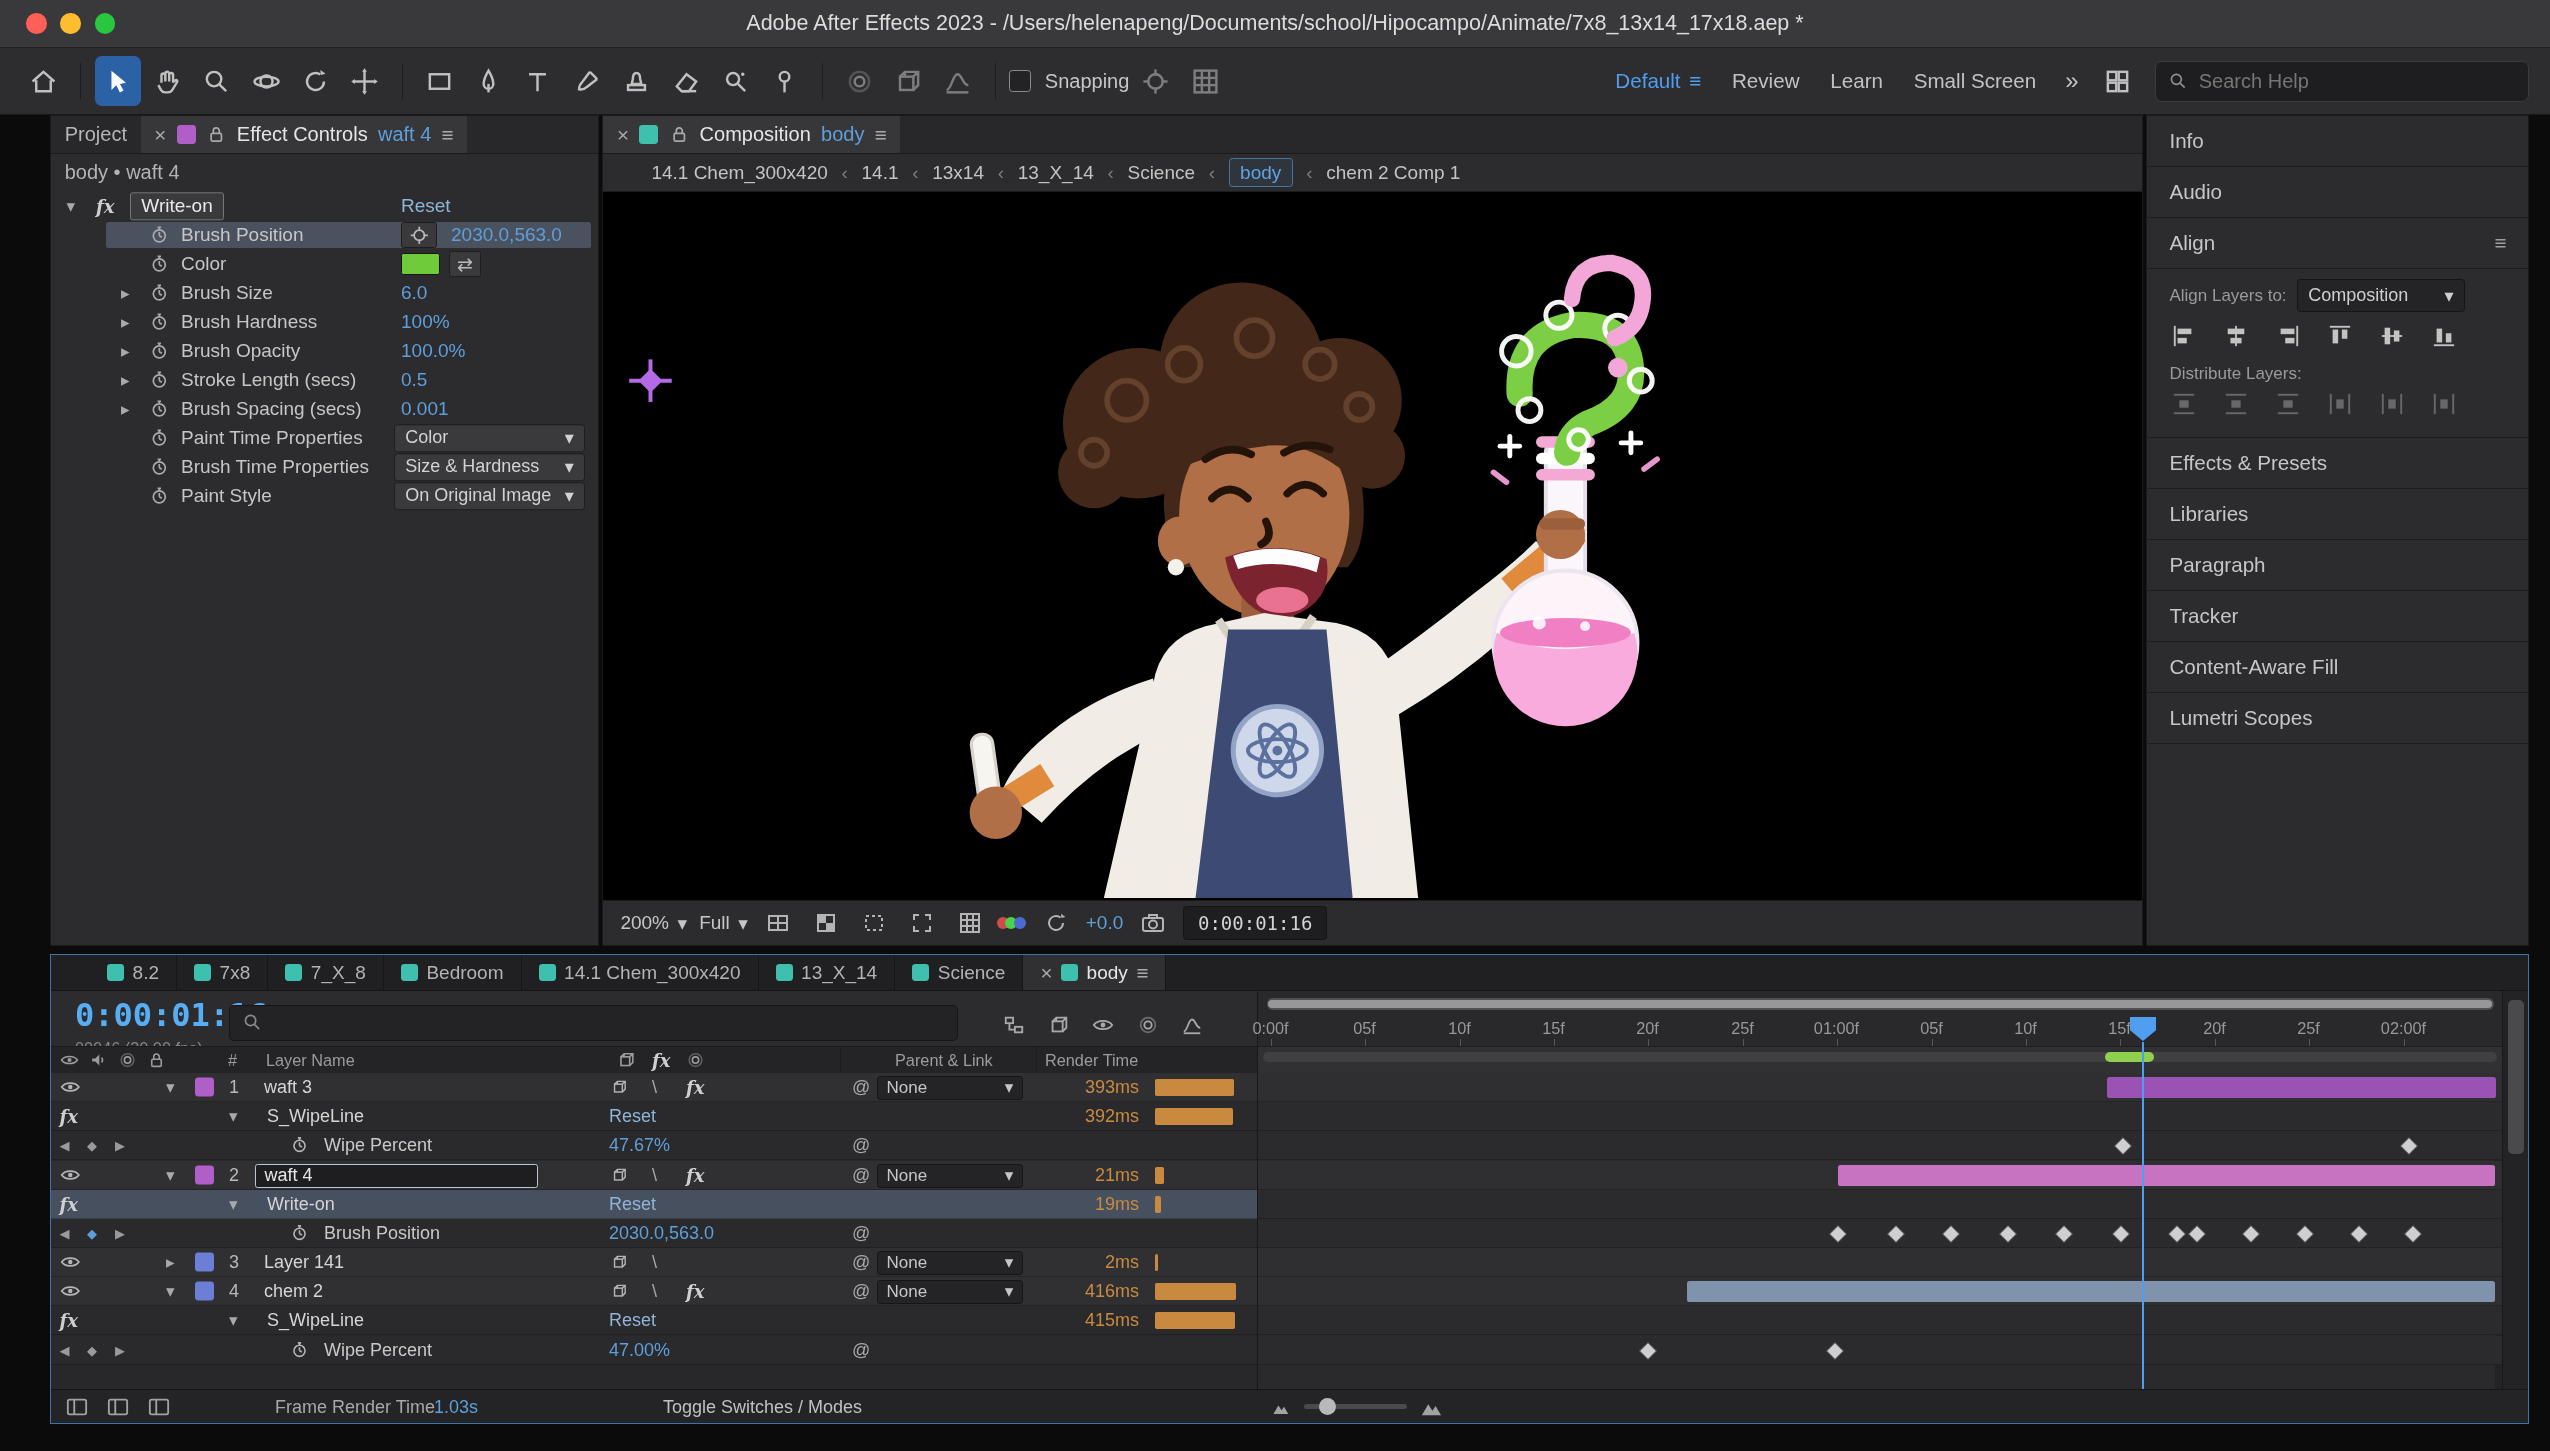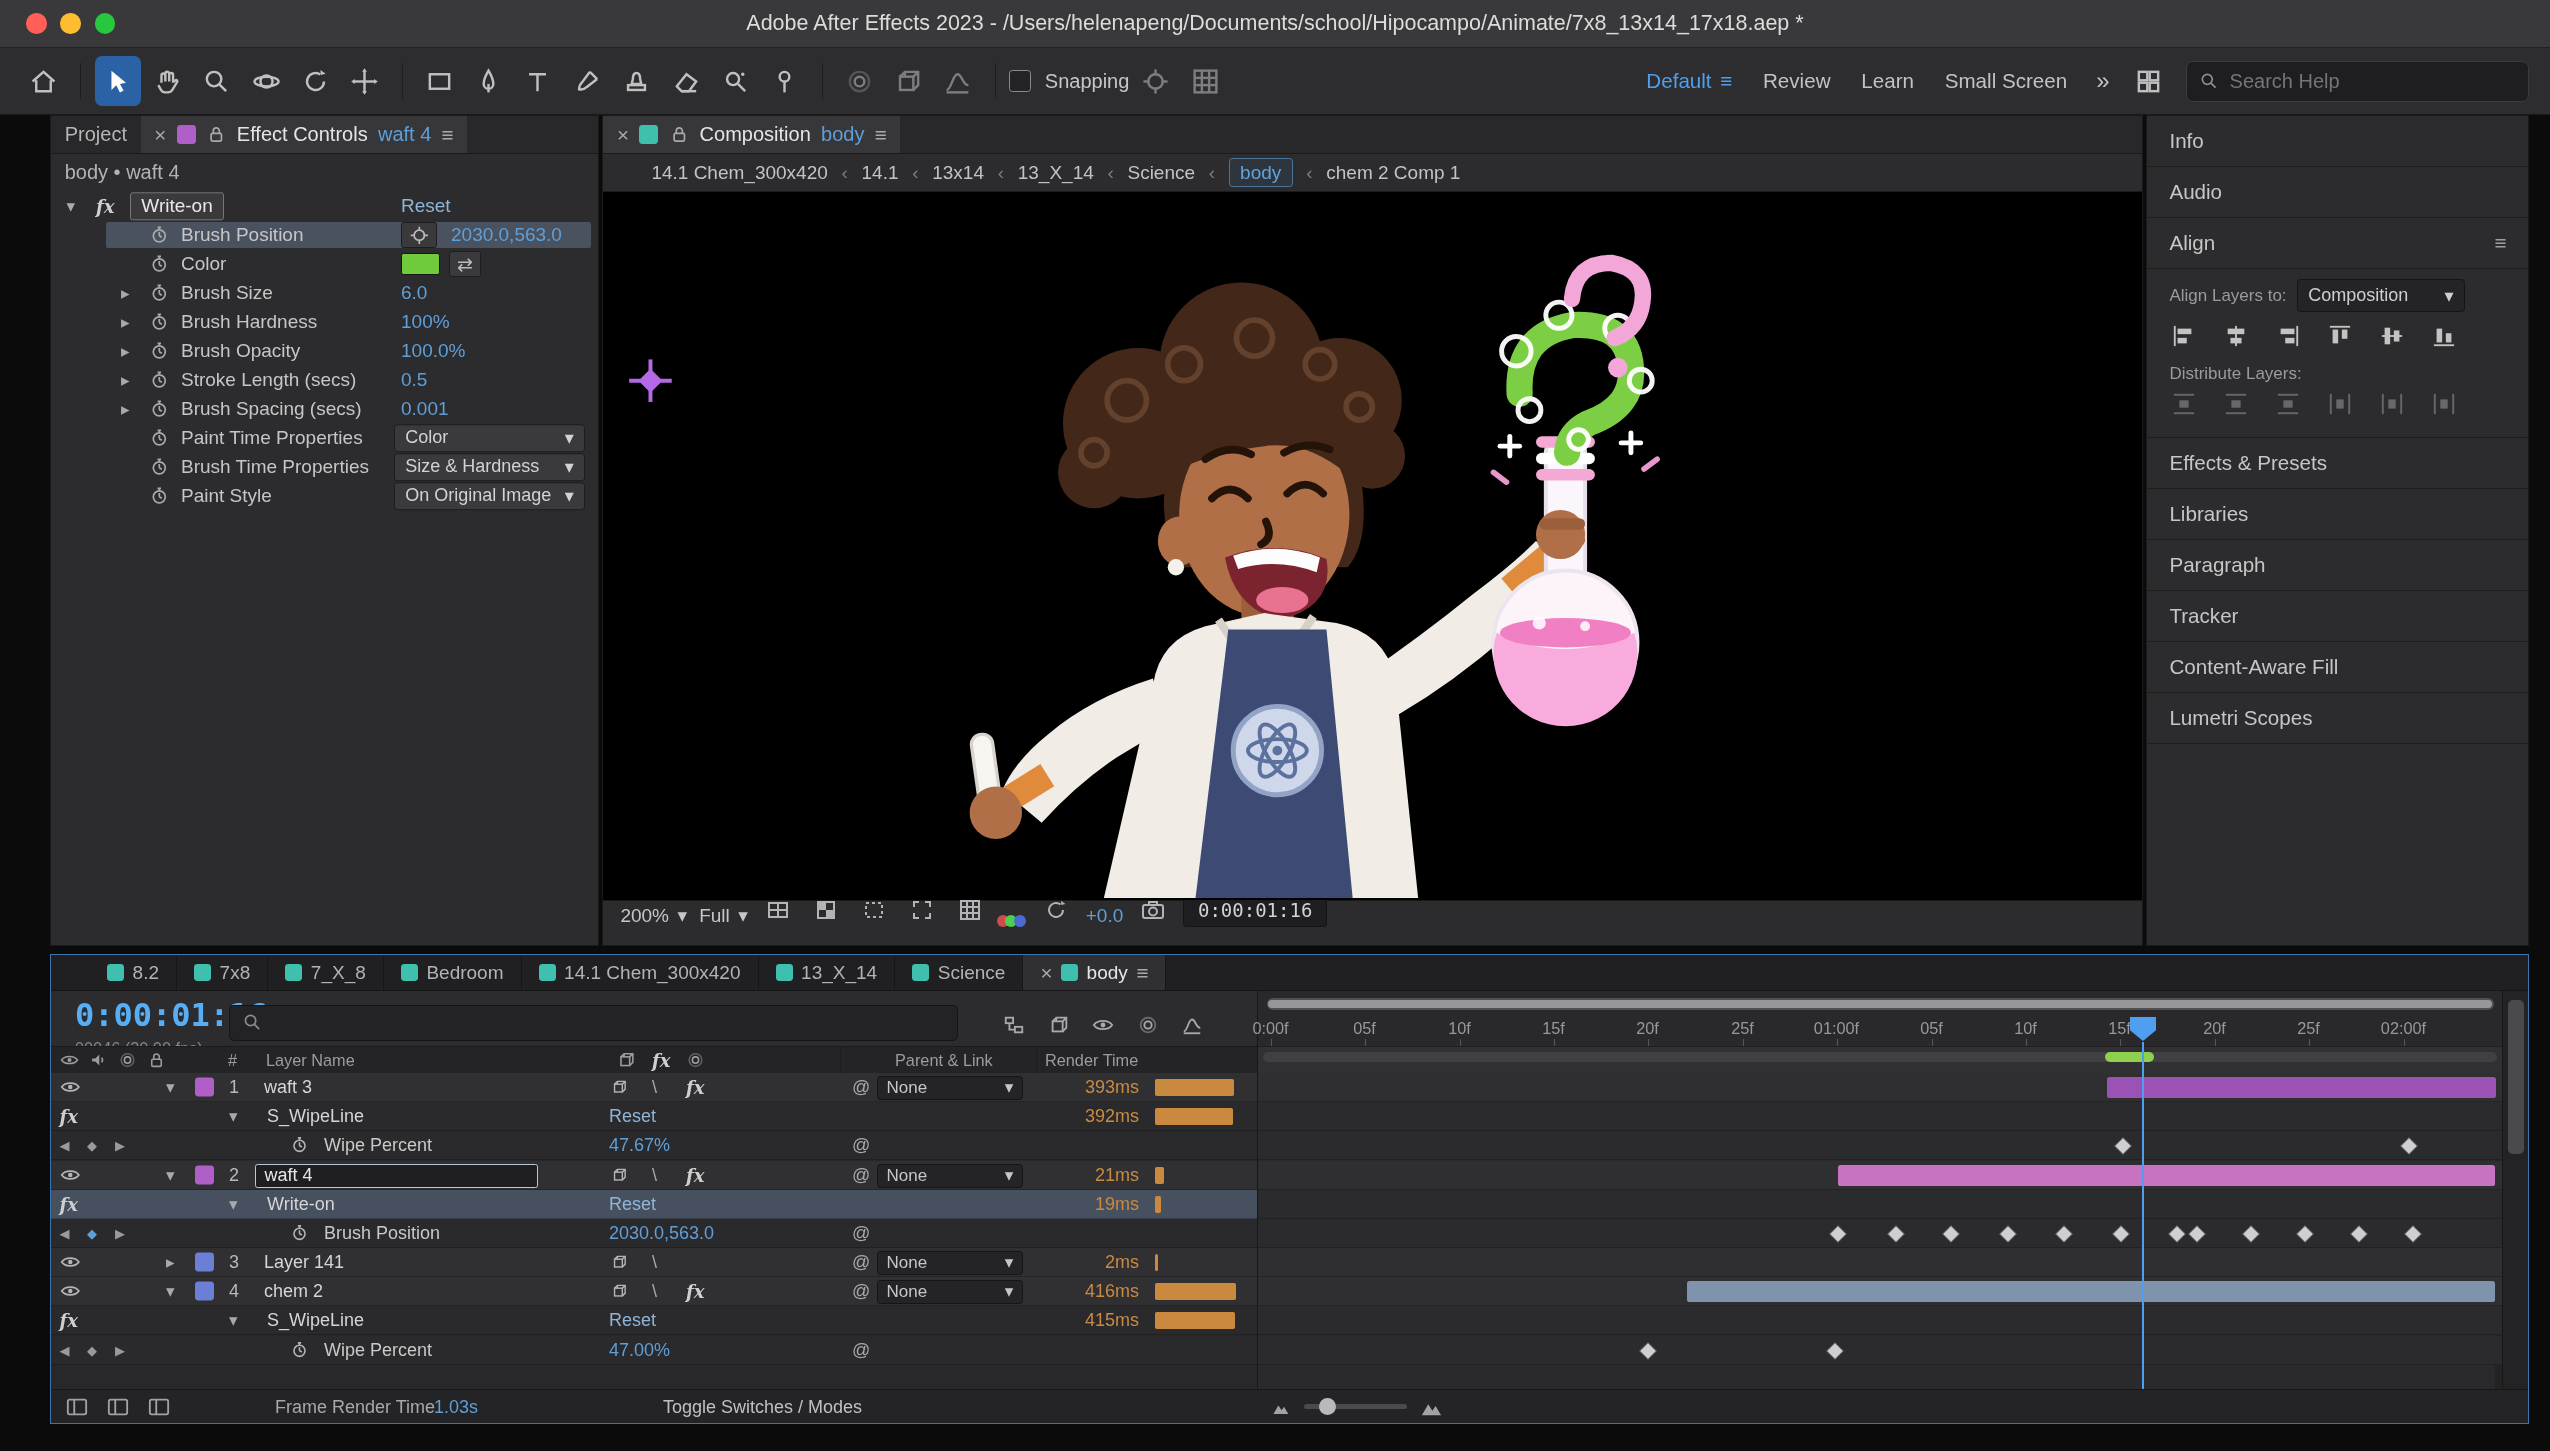--- a/index.html
+++ b/index.html
@@ -18,21 +18,21 @@
   .tool{width:46px;height:50px;display:flex;align-items:center;justify-content:center;border-radius:6.9px;color:#c0c0c1}
   .tool svg{width:29px;height:29px}
   .tool.active{background:#2a62a5;color:#fff}
   .tool.dim{opacity:.55}
   .tb-sep{width:0.9px;height:36px;background:#1d1d1e;margin:0 10.3px}
   .tb-check{width:22px;height:22px;border:1.7px solid #8a8a8c;border-radius:3.4px;background:#232325;margin-right:10.3px}
   .tb-label{font-size:20px;color:#c6c6c7}
   .ws{font-size:20.6px;color:#c2c2c3;padding:0 13.7px;display:flex;align-items:center;gap:8.6px}
   .ws.active{color:#4f9ef0}
   .more-btn{font-size:24px;color:#c2c2c3;padding:0 12px}
-  .search-help{display:flex;align-items:center;gap:10.3px;background:#1e1e20;border:0.9px solid #3c3c3e;border-radius:6.9px;height:41px;width:343px;padding:0 12px;margin-left:12px;color:#8f8f91}
+  .search-help{display:flex;align-items:center;gap:10.3px;background:#1e1e20;border:0.9px solid #3c3c3e;border-radius:6.9px;height:41px;width:374px;padding:0 12px;margin-left:12px;color:#8f8f91}
   .search-help input{background:transparent;border:0;outline:0;color:#b9b9ba;font-size:20px;width:100%;font-family:inherit}
 
   
   .main{position:absolute;left:50px;top:115px;right:20.6px;height:831px;display:flex;gap:3.4px}
   .panel{background:#2c2c2e;border:0.9px solid #1a1a1b;position:relative}
   .phead{height:38px;background:#28282a;border-bottom:0.9px solid #1b1b1c;display:flex;align-items:stretch;font-size:20px;color:#b6b6b7}
   .ptab{display:flex;align-items:center;gap:10.3px;padding:0 13.7px}
   .ptab.active{background:#37373a;color:#e5e5e6}
   .chip{width:19px;height:19px;border-radius:3.4px;display:inline-block}
   .glyph-btn{color:#a9a9ab;font-size:20.6px}
@@ -55,21 +55,21 @@
   .minibox{height:26px;background:#3a3a3d;border:0.9px solid #1d1d1e;border-radius:2.6px;display:inline-flex;align-items:center;justify-content:center;color:#b9b9bb;padding:0 6.9px}
   .ddbox{height:27.5px;width:191px;background:#3a3a3d;border:0.9px solid #1d1d1e;border-radius:3.4px;display:inline-flex;align-items:center;justify-content:space-between;padding:0 10.3px;color:#d2d2d3;font-size:18px}
 
   
   .comp-panel{flex:1;display:flex;flex-direction:column}
   .crumbs{height:38px;display:flex;align-items:center;padding-left:48px;font-size:19px;color:#c3c3c4;background:#2c2c2e;border-bottom:0.9px solid #1b1b1c}
   .crumb-sep{color:#7d7d7f;margin:0 13.7px}
   .crumb.active{color:#5fa3e0;border:0.9px solid #49759f;border-radius:3.4px;padding:2.6px 10.3px;background:rgba(80,140,200,.10)}
   .canvas{flex:1;background:#000;position:relative;overflow:hidden}
   .canvas svg.art{position:absolute;left:0;top:0;width:100%;height:100%}
-  .comp-bar{height:45px;background:#2c2c2e;border-top:0.9px solid #1a1a1b;display:flex;align-items:flex-end;padding:18px 17px;gap:12px;font-size:19px;color:#c6c6c7}
+  .comp-bar{height:45px;background:#2c2c2e;border-top:0.9px solid #1a1a1b;display:flex;align-items:center;padding:12px 17px;gap:12px;font-size:19px;color:#c6c6c7}
   .dd{display:flex;align-items:center;gap:8.6px}
   .icon-btn{width:36px;height:34px;display:flex;align-items:center;justify-content:center;color:#b4b4b6}
   .icon-btn svg{width:24px;height:24px}
   .tc-chip{background:#1e1e20;border:0.9px solid #141416;border-radius:3.4px;padding:5.1px 13.7px;font-family:"DejaVu Sans Mono",monospace;font-size:19px;color:#d2d2d3}
   .rgb-dots{display:flex}
   .rgb-dots i{width:12px;height:12px;border-radius:50%;display:block;margin-left:-3.4px}
 
   
   .right-stack{width:383px;display:flex;flex-direction:column}
   .rs-item{height:51px;display:flex;align-items:center;padding:0 22px;border-bottom:0.9px solid #1e1e1f;font-size:20.6px;color:#c6c6c7}

